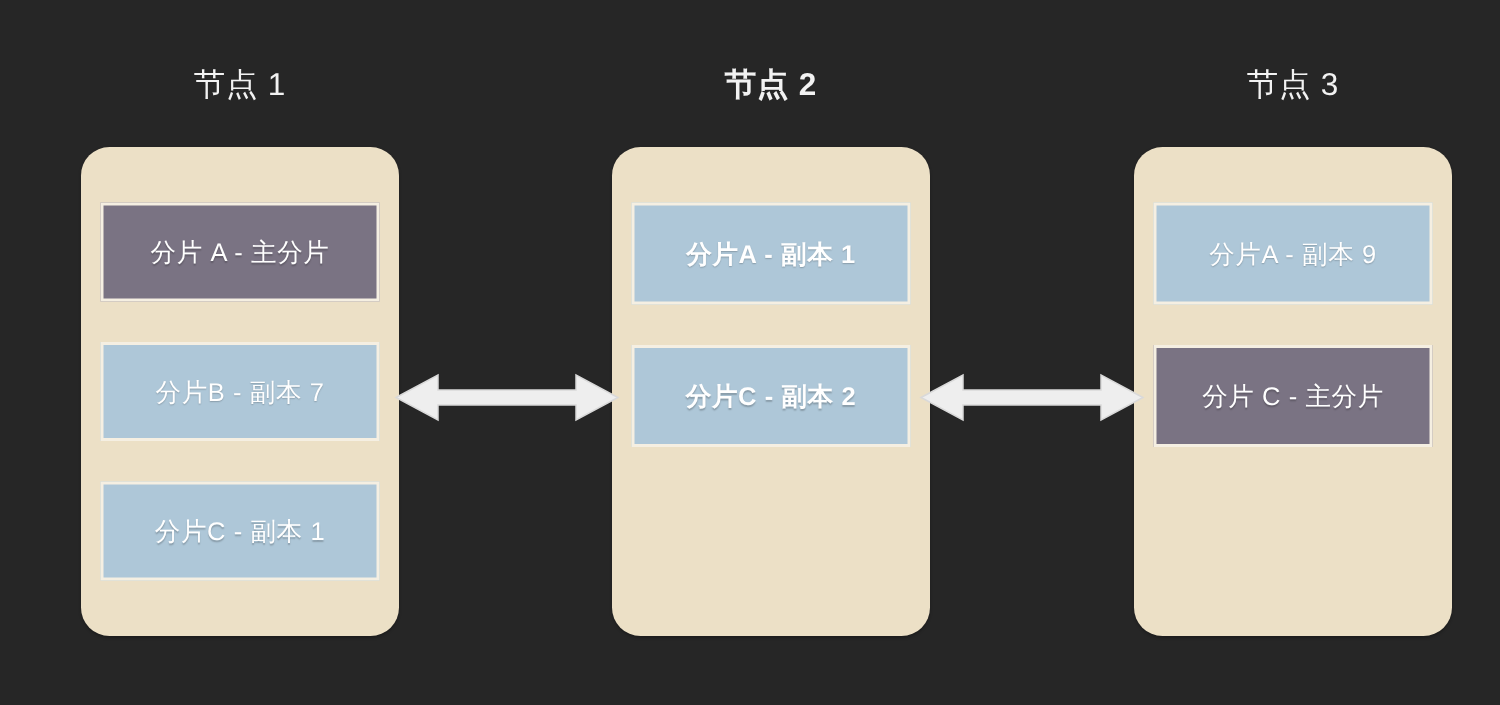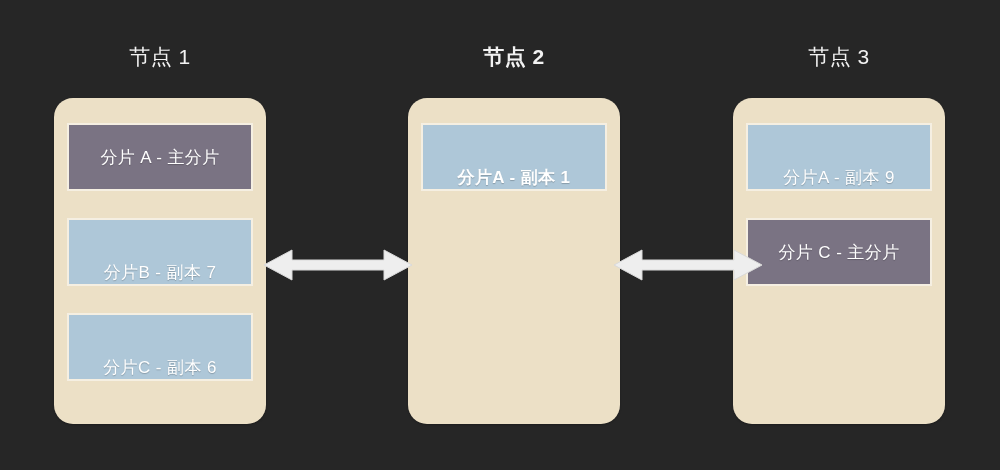--- a/index.html
+++ b/index.html
@@ -23,21 +23,21 @@
 
   
   .node {
     position: absolute;
     top: 0;
     width: 212px;
     height: 470px;
   }
   .node-1 { left: 54px; }
   .node-2 { left: 408px; font-weight: bold; }
-  .node-3 { left: 733px; border-radius: 15px; }
+  .node-3 { left: 756px; border-radius: 15px; }
 
   .node-title {
     position: absolute;
     top: 44px;
     left: 0;
     width: 212px;
     text-align: center;
     color: #f2f2f2;
     font-size: 21px;
     line-height: 26px;
@@ -47,21 +47,21 @@
 
   .node-card {
     position: absolute;
     top: 98px;
     left: 0;
     width: 212px;
     height: 326px;
     background: #ece0c6;
     border-radius: 19px;
     box-sizing: border-box;
-    padding: 25px 13px 37px 13px;
+    padding: 37px 13px 37px 13px;
     display: flex;
     flex-direction: column;
     justify-content: flex-start;
     gap: 27px;
     box-shadow: 0 1px 2px rgba(0,0,0,0.25);
   }
 
   .shard {
     position: relative;
     height: 68px;
@@ -70,21 +70,21 @@
     display: flex;
     align-items: center;
     justify-content: center;
     color: #ffffff;
     font-size: 17px;
     letter-spacing: 0.4px;
     white-space: nowrap;
     text-shadow: 0 1px 1px rgba(0,0,0,0.22);
   }
   .shard.primary { background: #7a7383; }
-  .shard.replica { background: #aec7d8; align-items: flex-end; }
+  .shard.replica { background: #aec7d8; }
 
   
   .arrow-link {
     position: absolute;
     top: 243px;
     height: 44px;
   }
   .arrow-1 { left: 262px; width: 152px; }
   .arrow-2 { left: 612px; width: 152px; }
   .arrow-link svg { display: block; width: 100%; height: 100%; }
@@ -97,30 +97,33 @@
   <div class="node node-1">
     <div class="node-title">节点 1</div>
     <div class="node-card">
       <div class="shard primary">
         <span>分片 A - 主分片</span>
       </div>
       <div class="shard replica">
         <span>分片B - 副本 7</span>
       </div>
       <div class="shard replica">
-        <span>分片C - 副本 6</span>
+        <span>分片C - 副本 1</span>
       </div>
     </div>
   </div>
 
   <div class="node node-2">
     <div class="node-title">节点 2</div>
     <div class="node-card">
       <div class="shard replica">
         <span>分片A - 副本 1</span>
+      </div>
+      <div class="shard replica">
+        <span>分片C - 副本 2</span>
       </div>
     </div>
   </div>
 
   <div class="node node-3">
     <div class="node-title">节点 3</div>
     <div class="node-card">
       <div class="shard replica">
         <span>分片A - 副本 9</span>
       </div>

